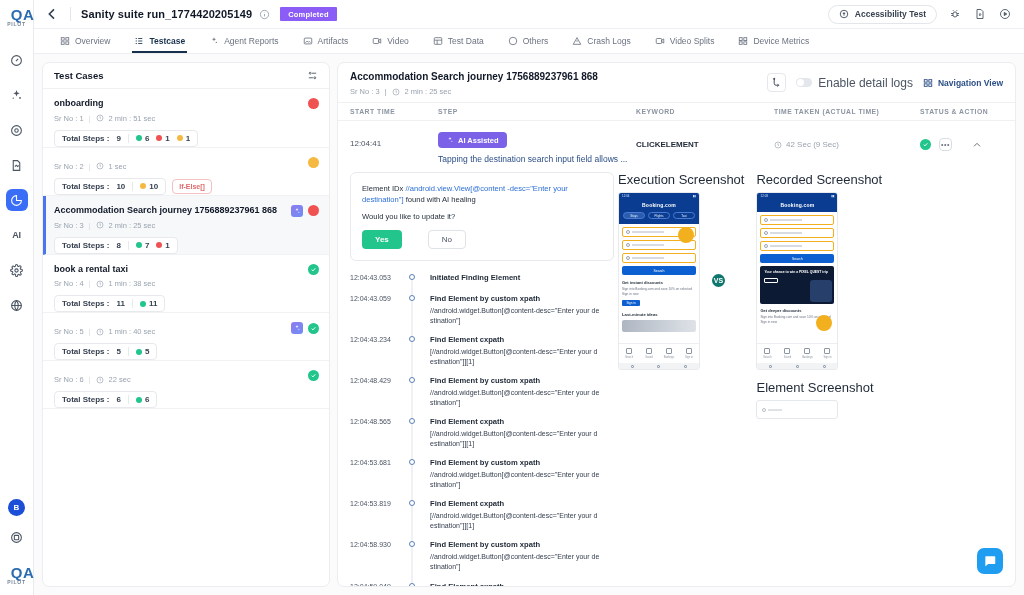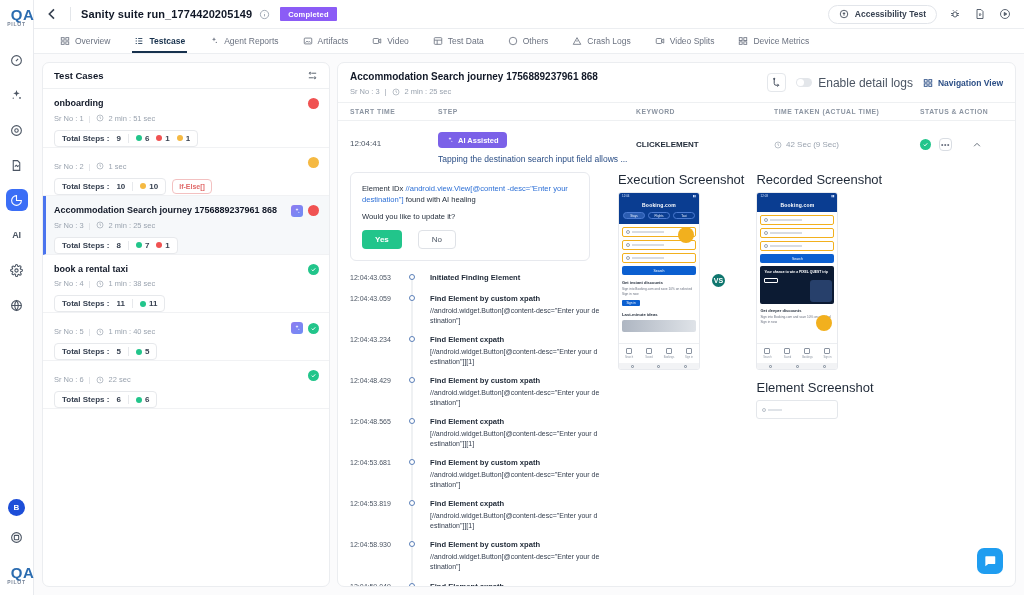--- a/index.html
+++ b/index.html
@@ -194,26 +194,26 @@
     letter-spacing:0.5px; line-height:1;
   }
   .chev-btn { color:#4b5563; display:flex; cursor:pointer; margin-left:12px;}
   .chev-btn svg{width:10px;height:10px;}
 
   
   .expanded { display:flex; padding: 0 12px 0 12px; flex:1; min-height:0; }
   .left-col { width: 250px; flex:0 0 250px; }
   .heal-box {
     border:1px solid #e7e9ee; border-radius:6px; background:#fff;
-    padding: 10px 11px 11px; margin-bottom: 12px; width: 240px;
+    padding: 10px 11px 11px; margin-bottom: 12px; width: 264px;
   }
   .heal-text { font-size:7.6px; color:#1f2937; line-height:1.5; }
   .heal-text .xpath { color:#2c6fd6; }
   .heal-q { font-size:7.6px; color:#1f2937; margin-top:6px; }
-  .heal-btns { display:flex; gap:16px; margin-top:9px; }
+  .heal-btns { display:flex; gap:26px; margin-top:9px; }
   .btn-yes { background:#22c58b; color:#fff; border:none; border-radius:4px; font-size:8px; font-weight:700; padding:4px 13px; cursor:pointer;}
   .btn-no  { background:#fff; color:#4b5563; border:1px solid #dfe2e7; border-radius:4px; font-size:8px; padding:4px 13px; cursor:pointer;}
 
   .timeline { position:relative; padding-left:0; }
   .tl-item { display:flex; margin-bottom: 9px; position:relative; }
   .tl-time { width: 54px; flex:0 0 54px; font-size:7px; color:#4b5563; padding-top:1px; }
   .tl-marker { width: 16px; flex:0 0 16px; display:flex; justify-content:center; position:relative;}
   .tl-marker .ring {
     width:6px;height:6px;border-radius:50%;border:1.3px solid #5b7fb8;background:#fff;margin-top:1px; z-index:1;
   }

